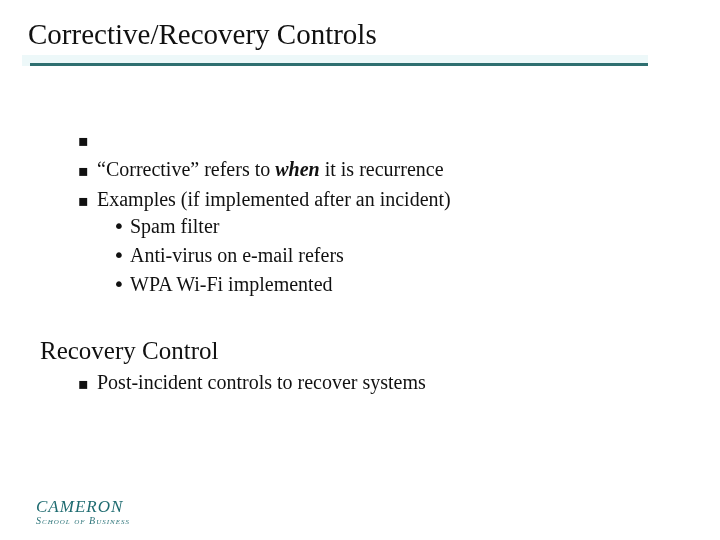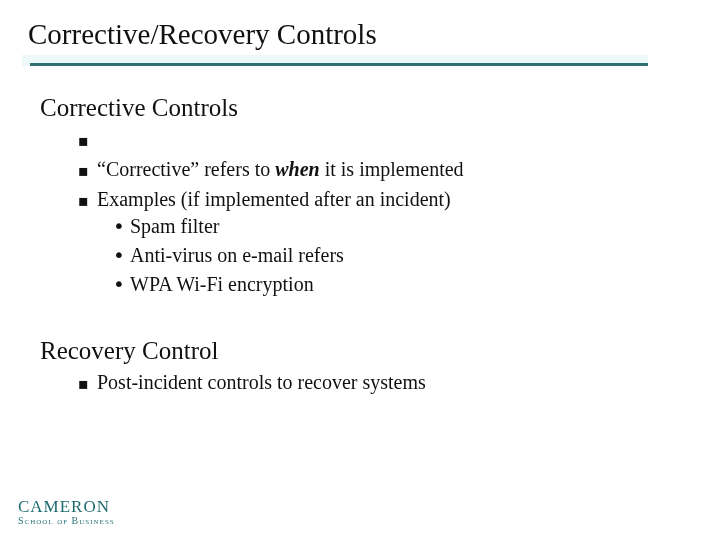--- a/index.html
+++ b/index.html
@@ -67,23 +67,24 @@
   }
   .list-corrective { left: 78px;  top: 126px; }
   .list-sub        { left: 113px; top: 212px; }
   .list-recovery   { left: 78px;  top: 368px; }
   .emphasis {
     font-weight: bold;
     font-style: italic;
   }
   .logo {
     position: absolute;
-    left: 18px;
+    left: 36px;
     top: 498px;
     color: #1E6B70;
+    font-style: italic;
   }
   .logo-wordmark {
     font-size: 17px;
     line-height: 18px;
     letter-spacing: 1px;
     white-space: nowrap;
   }
   .logo-tagline {
     font-size: 10px;
     line-height: 10px;
@@ -96,48 +97,47 @@
 </head>
 <body>
 
 <div class="slide">
 
   <div class="slide-title">Corrective/Recovery Controls</div>
 
   <div class="divider-glow"></div>
   <div class="divider-line"></div>
 
-  <div class="section-heading heading-corrective">Corrective Controls</div>
 
   <div class="bullet-list list-corrective">
     <div class="bullet-row">
       <span class="marker-l1">▪</span>
     </div>
     <div class="bullet-row">
       <span class="marker-l1">▪</span>
-      <span class="bullet-text"><span>“Corrective” refers to </span><span class="emphasis">when</span><span> it is implemented</span></span>
+      <span class="bullet-text"><span>“Corrective” refers to </span><span class="emphasis">when</span><span> it is recurrence</span></span>
     </div>
     <div class="bullet-row">
       <span class="marker-l1">▪</span>
       <span class="bullet-text">Examples (if implemented after an incident)</span>
     </div>
   </div>
 
   <div class="bullet-list list-sub">
     <div class="bullet-row">
       <span class="marker-l2">•</span>
       <span class="bullet-text">Spam filter</span>
     </div>
     <div class="bullet-row">
       <span class="marker-l2">•</span>
       <span class="bullet-text">Anti-virus on e-mail refers</span>
     </div>
     <div class="bullet-row">
       <span class="marker-l2">•</span>
-      <span class="bullet-text">WPA Wi-Fi encryption</span>
+      <span class="bullet-text">WPA Wi-Fi implemented</span>
     </div>
   </div>
 
   <div class="section-heading heading-recovery">Recovery Control</div>
 
   <div class="bullet-list list-recovery">
     <div class="bullet-row">
       <span class="marker-l1">▪</span>
       <span class="bullet-text">Post-incident controls to recover systems</span>
     </div>

